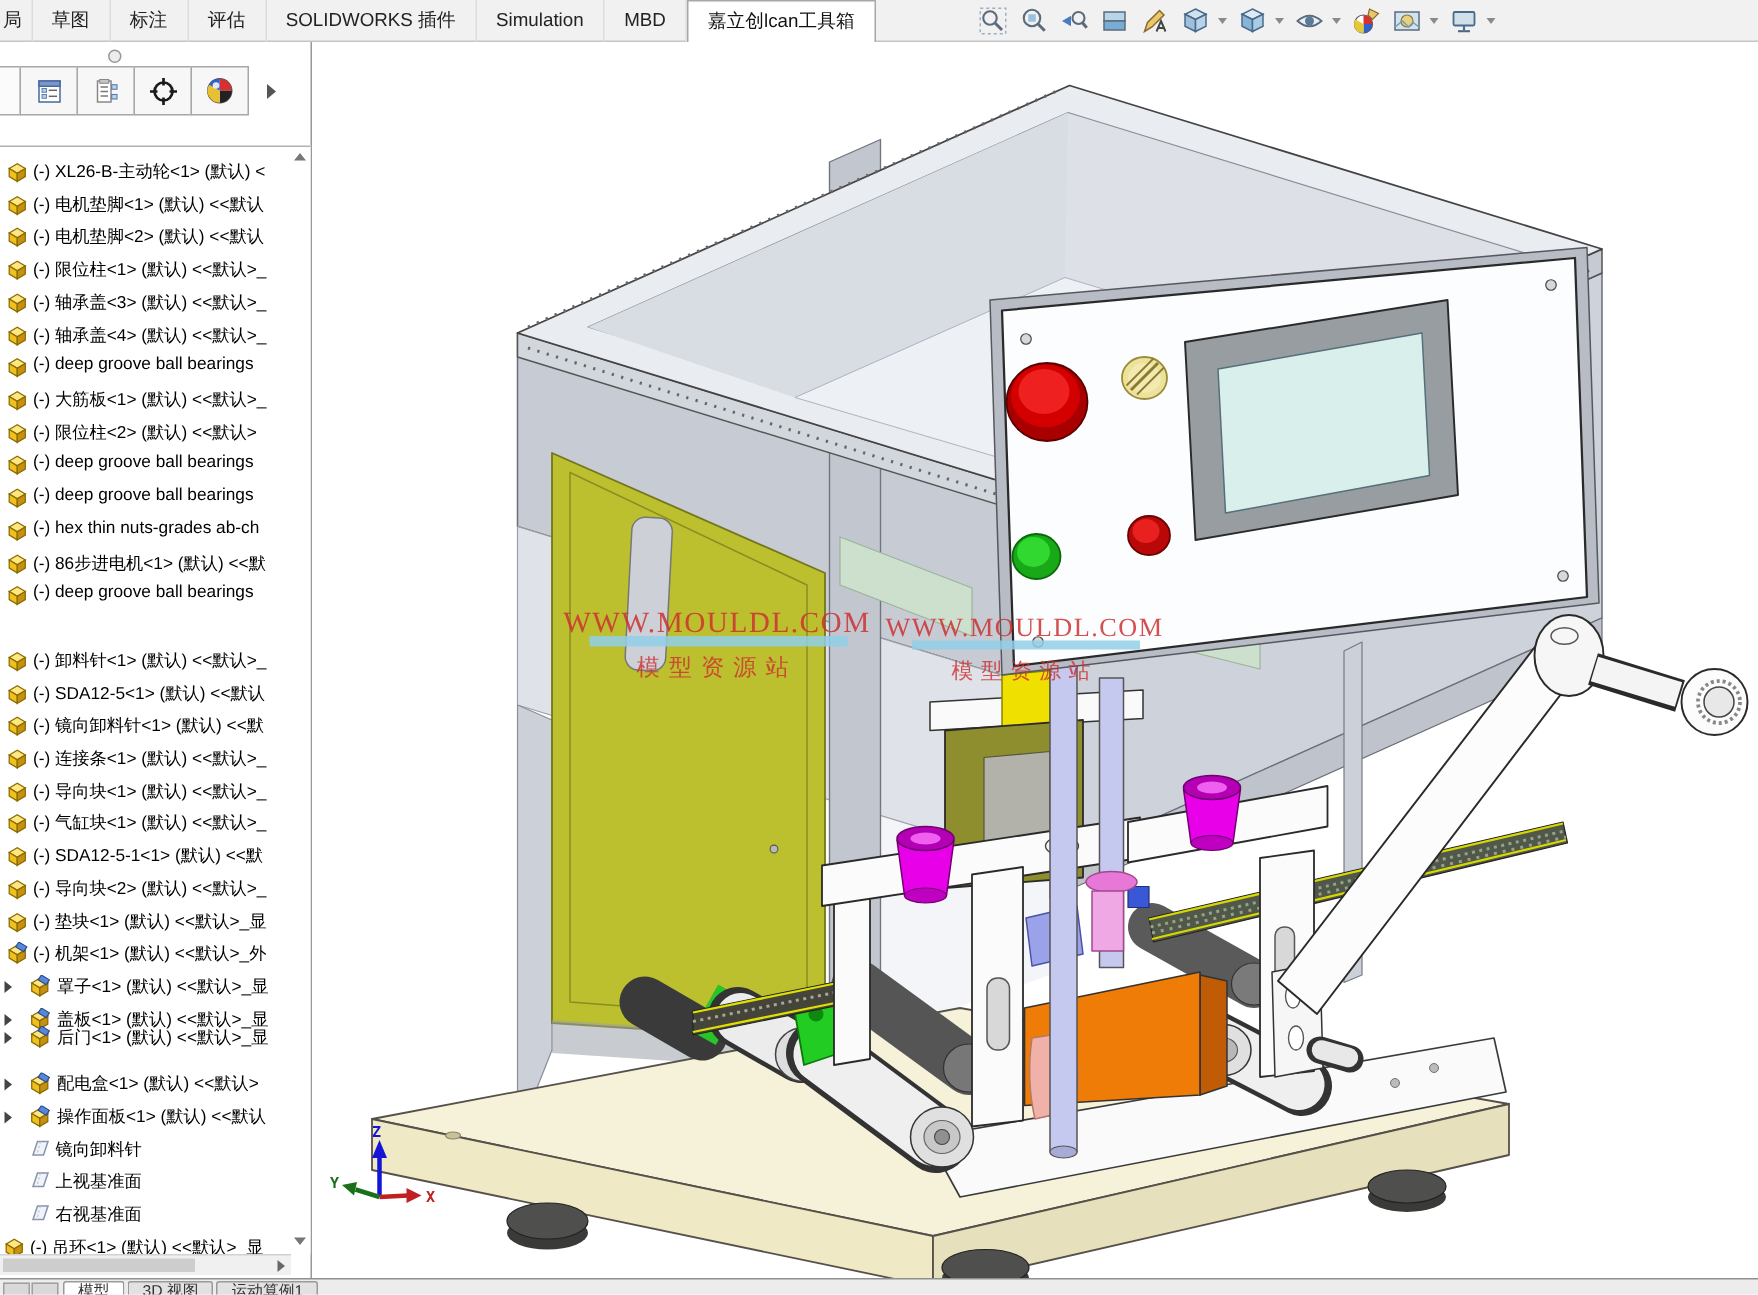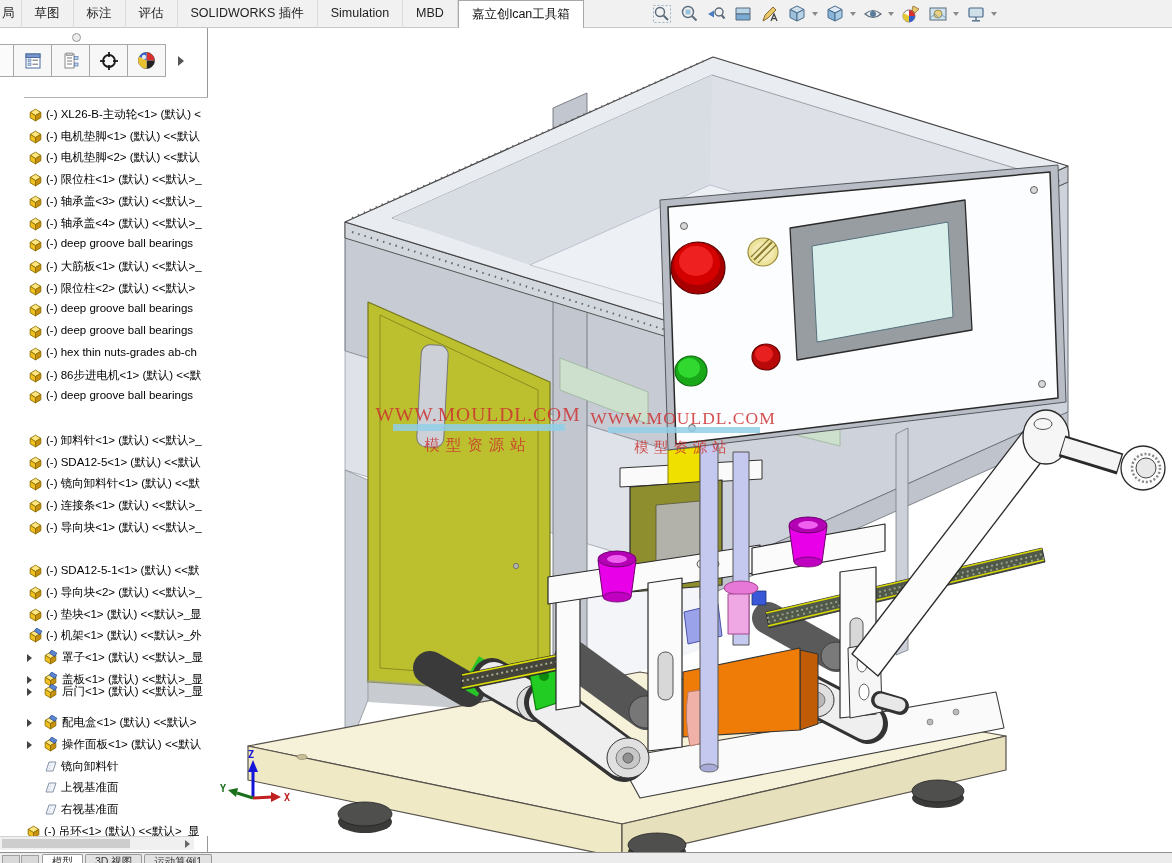--- a/index.html
+++ b/index.html
@@ -23,21 +23,21 @@
   .splitdot{position:absolute;left:72px;top:5px;width:7px;height:7px;border-radius:50%;
             border:1px solid #999;background:#ececec;}
   .paneltabs{position:absolute;left:0;top:16px;width:207px;height:33px;display:flex;align-items:stretch;}
   .ptab-stub{width:13px;border:1px solid #a8a8a8;border-left:none;background:#fbfbfb;}
   .ptab{width:37px;border:1px solid #a8a8a8;margin-left:-1px;background:#f7f7f7;
         display:flex;align-items:center;justify-content:center;}
   .ptab-more{width:30px;display:flex;align-items:center;justify-content:center;}
   .chev-r{width:0;height:0;border-top:5px solid transparent;border-bottom:5px solid transparent;
           border-left:6px solid #555;}
   .treebox{position:absolute;left:0;top:69px;width:207px;height:739px;border-top:1px solid #b2b2b2;
-           overflow:hidden;background:#fff;box-sizing:border-box;margin-left:24px;}
+           overflow:hidden;background:#fff;box-sizing:border-box;}
   .trow{position:absolute;left:0;width:207px;height:22px;white-space:nowrap;}
   .trow .lbl{position:absolute;top:3px;font-size:11.5px;color:#000;}
   .trow .icn{position:absolute;top:3px;}
   .trow .xarrow{position:absolute;left:3px;top:7px;width:0;height:0;
     border-top:4px solid transparent;border-bottom:4px solid transparent;border-left:5px solid #444;}
   .vscroll-up{position:absolute;right:3px;top:4px;width:0;height:0;
     border-left:4px solid transparent;border-right:4px solid transparent;border-bottom:5px solid #777;}
   .vscroll-dn{position:absolute;right:3px;bottom:6px;width:0;height:0;
     border-left:4px solid transparent;border-right:4px solid transparent;border-top:5px solid #777;}
   .hscroll{position:absolute;left:0;top:808px;width:194px;height:14px;background:#f0f0f0;
@@ -352,20 +352,28 @@
         <span class="lbl" style="left: 22px;">(-) 连接条&lt;1&gt; (默认) &lt;&lt;默认&gt;_</span>
       </div>
       <div class="trow" style="top: 418.68px;">
         <span class="icn" style="left: 4px;"><svg width="15" height="15" viewBox="0 0 14 14">
             <polygon points="2,5 7,2 12,5 7,8" fill="#ffe680" stroke="#8a6d00" stroke-width="0.8"></polygon>
             <polygon points="2,5 7,8 7,13 2,10" fill="#f0c020" stroke="#8a6d00" stroke-width="0.8"></polygon>
             <polygon points="7,8 12,5 12,10 7,13" fill="#c89010" stroke="#8a6d00" stroke-width="0.8"></polygon>
           </svg></span>
         <span class="lbl" style="left: 22px;">(-) 导向块&lt;1&gt; (默认) &lt;&lt;默认&gt;_</span>
       </div>
+      <div class="trow" style="top: 440.4px;">
+        <span class="icn" style="left: 4px;"><svg width="15" height="15" viewBox="0 0 14 14">
+            <polygon points="2,5 7,2 12,5 7,8" fill="#ffe680" stroke="#8a6d00" stroke-width="0.8"></polygon>
+            <polygon points="2,5 7,8 7,13 2,10" fill="#f0c020" stroke="#8a6d00" stroke-width="0.8"></polygon>
+            <polygon points="7,8 12,5 12,10 7,13" fill="#c89010" stroke="#8a6d00" stroke-width="0.8"></polygon>
+          </svg></span>
+        <span class="lbl" style="left: 22px;">(-) 气缸块&lt;1&gt; (默认) &lt;&lt;默认&gt;_</span>
+      </div>
       <div class="trow" style="top: 462.12px;">
         <span class="icn" style="left: 4px;"><svg width="15" height="15" viewBox="0 0 14 14">
             <polygon points="2,5 7,2 12,5 7,8" fill="#ffe680" stroke="#8a6d00" stroke-width="0.8"></polygon>
             <polygon points="2,5 7,8 7,13 2,10" fill="#f0c020" stroke="#8a6d00" stroke-width="0.8"></polygon>
             <polygon points="7,8 12,5 12,10 7,13" fill="#c89010" stroke="#8a6d00" stroke-width="0.8"></polygon>
           </svg></span>
         <span class="lbl" style="left: 22px;">(-) SDA12-5-1&lt;1&gt; (默认) &lt;&lt;默</span>
       </div>
       <div class="trow" style="top: 483.84px;">
         <span class="icn" style="left: 4px;"><svg width="15" height="15" viewBox="0 0 14 14">

